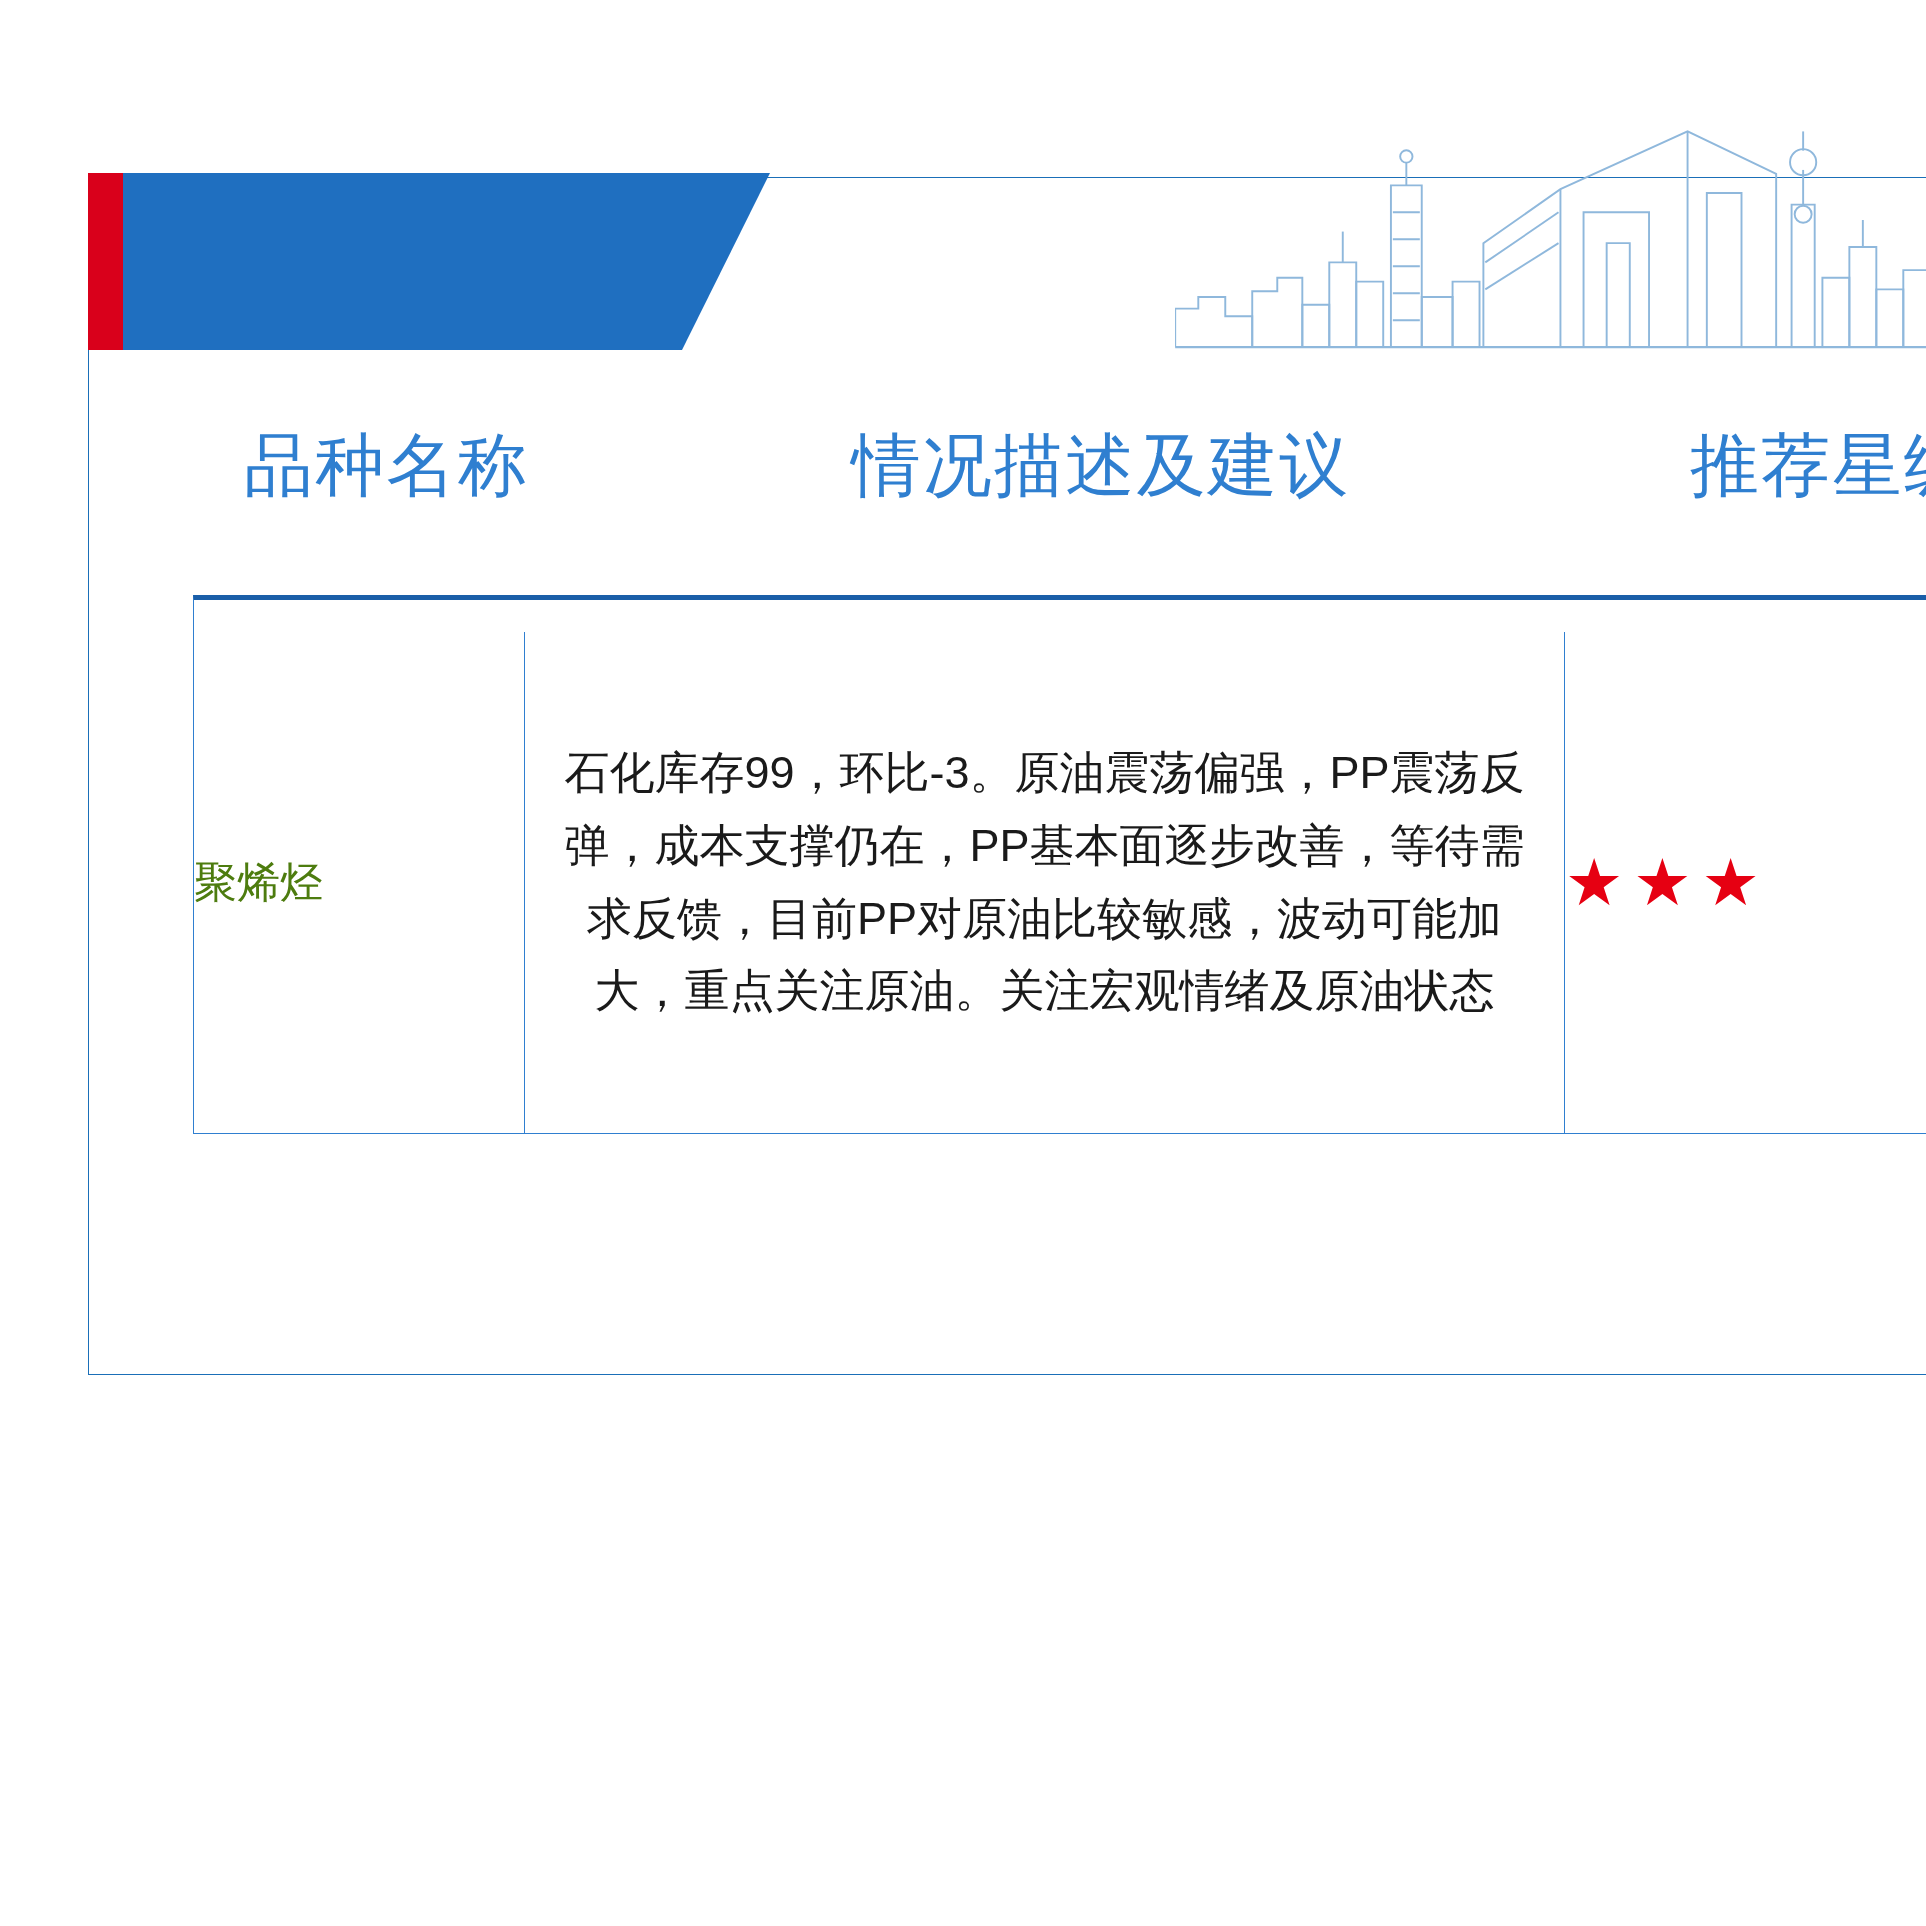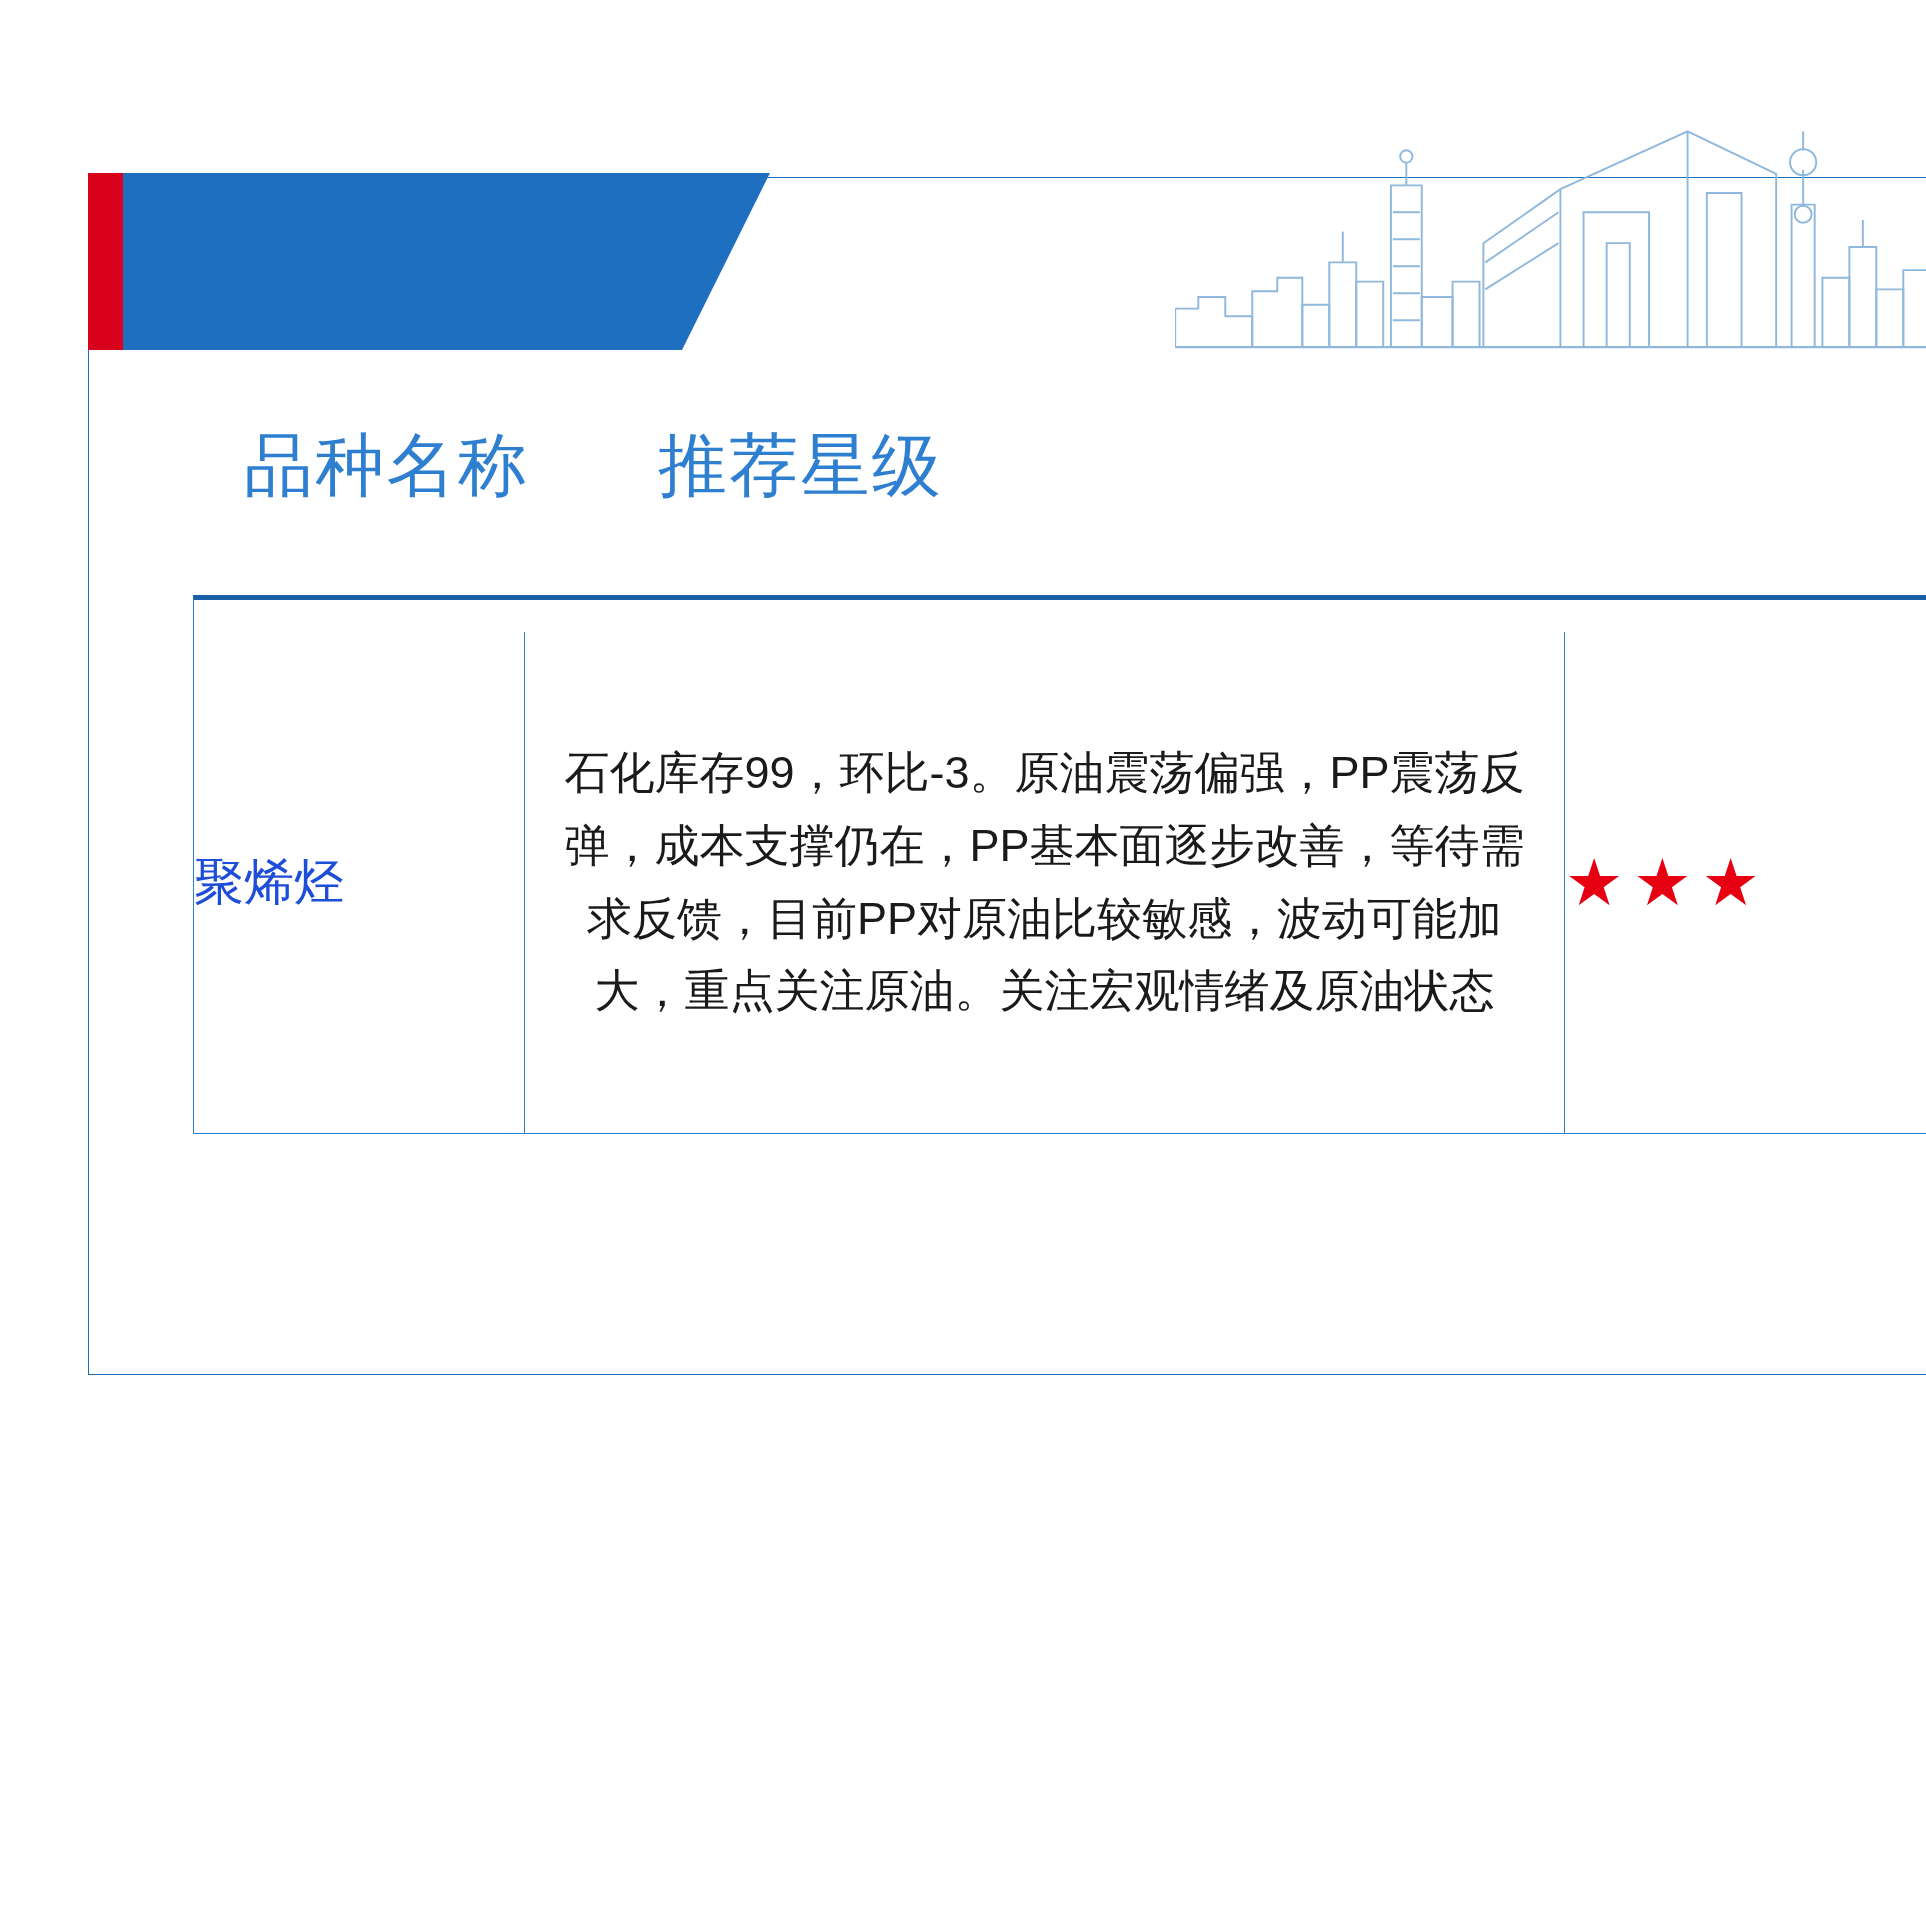--- a/index.html
+++ b/index.html
@@ -115,22 +115,22 @@
   .cell {
     display: flex;
     align-items: center;
     justify-content: flex-start;
     box-sizing: border-box;
     margin-top: 32px;
   }
   .cell-name {
     width: 331px;
     border-right: 1.5px solid #2f7fd0;
-    font-size: 50px;
-    color: #1d4ed8;
+    font-size: 43px;
+    color: #4d7c0f;
   }
   .cell-desc {
     width: 1040px;
     border-right: 1.5px solid #2f7fd0;
     padding: 0 27px;
     box-sizing: border-box;
   }
   .desc-text {
     font-size: 45px;
     line-height: 1.62;
@@ -200,20 +200,21 @@
 </div>
 
 <div class="banner">
   <div class="banner-red"></div>
   <div class="banner-blue"></div>
 </div>
 <div class="banner-title">能源化工</div>
 
 <div class="col-headers">
   <div class="col-head c1">品种名称</div>
+  <div class="col-head c2">情况描述及建议</div>
   <div class="col-head c3">推荐星级</div>
 </div>
 
 <div class="table">
   <div class="cell cell-name">聚烯烃</div>
   <div class="cell cell-desc">
     <div class="desc-text">石化库存99，环比-3。原油震荡偏强，PP震荡反弹，成本支撑仍在，PP基本面逐步改善，等待需求反馈，目前PP对原油比较敏感，波动可能加大，重点关注原油。关注宏观情绪及原油状态</div>
   </div>
   <div class="cell cell-stars">★★★</div>
 </div>

